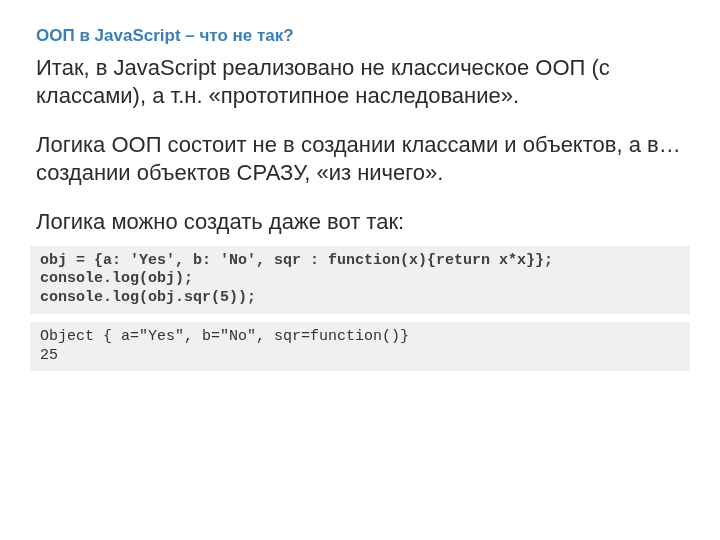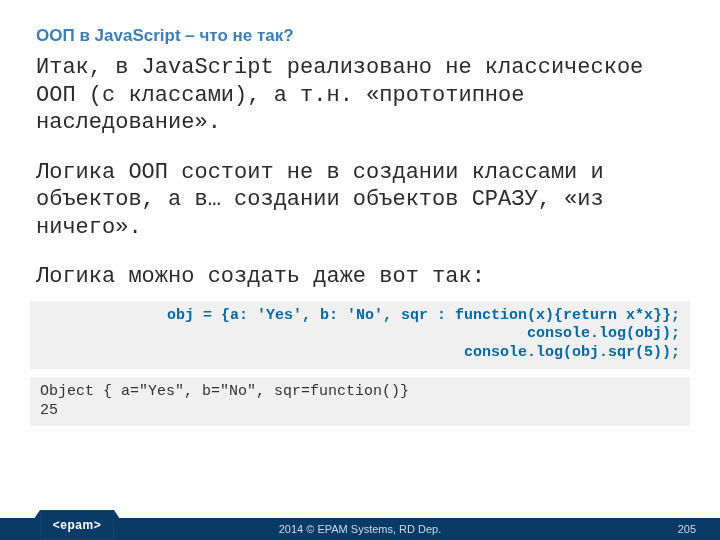--- a/index.html
+++ b/index.html
@@ -22,40 +22,38 @@
     color: #3b7fb6;
     font-weight: bold;
     font-size: 17px;
     padding: 26px 36px 8px 36px;
   }
   .body {
     padding: 0 36px;
     font-size: 22px;
     line-height: 1.25;
     color: #2b2b2b;
-    font-family: Liberation Mono, monospace;
   }
   .body p {
     margin: 0 0 22px 0;
   }
   .body p.last {
     margin-bottom: 10px;
   }
   .code-block {
     margin: 0 30px 8px 30px;
     background: #f0f0f0;
     padding: 6px 10px;
     font-family: "Courier New", Courier, monospace;
     font-size: 15px;
     line-height: 1.25;
-    color: #0369a1;
+    color: #404040;
     font-weight: bold;
     white-space: pre;
     overflow: hidden;
-    text-align: right;
   }
   .output-block {
     margin: 0 30px 0 30px;
     background: #f0f0f0;
     padding: 6px 10px;
     font-family: "Courier New", Courier, monospace;
     font-size: 15px;
     line-height: 1.25;
     color: #333;
     white-space: pre;
@@ -139,23 +137,14 @@
     <p>Логика ООП состоит не в создании классами и объектов, а в… создании объектов СРАЗУ, «из ничего».</p>
     <p class="last">Логика можно создать даже вот так:</p>
   </div>
 
   <div class="code-block">obj = {a: 'Yes', b: 'No', sqr : function(x){return x*x}};
 console.log(obj);
 console.log(obj.sqr(5));</div>
   <div class="output-block">Object { a="Yes", b="No", sqr=function()}
 25</div>
 
-  <div class="footer">
-    <div class="footer-inner">
-      <div class="logo-flag">
-        <span class="logo-text">&lt;epam&gt;</span>
-      </div>
-      <div class="copyright">2014 © EPAM Systems, RD Dep.</div>
-      <div class="page-number">205</div>
-    </div>
-  </div>
 
 </div>
 
 </body></html>

